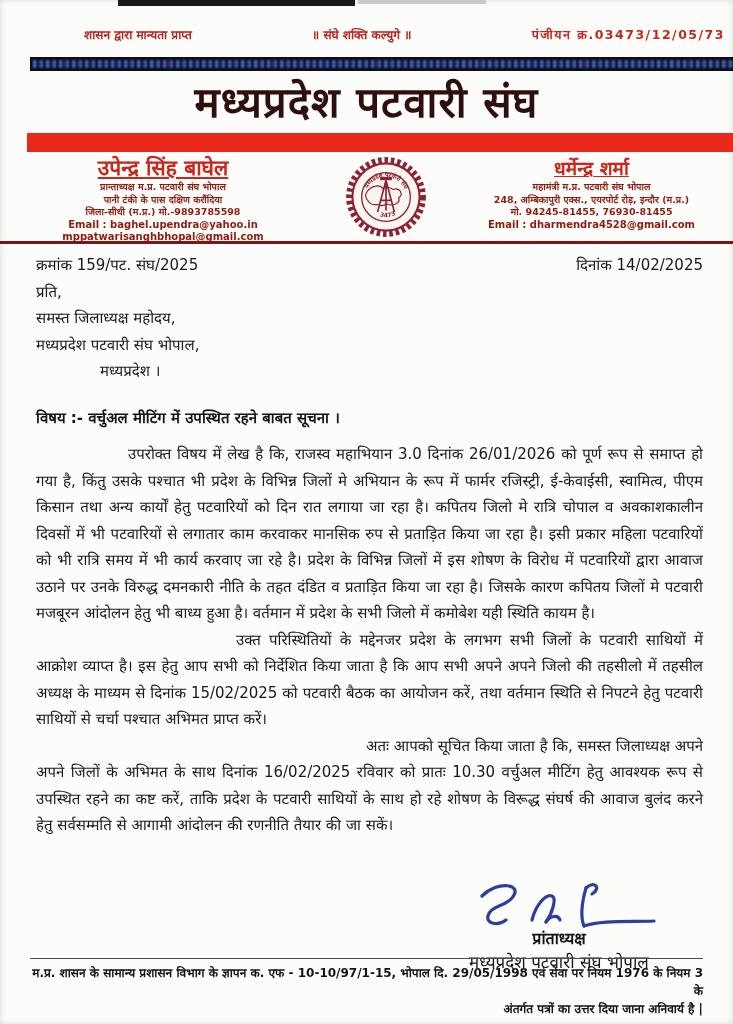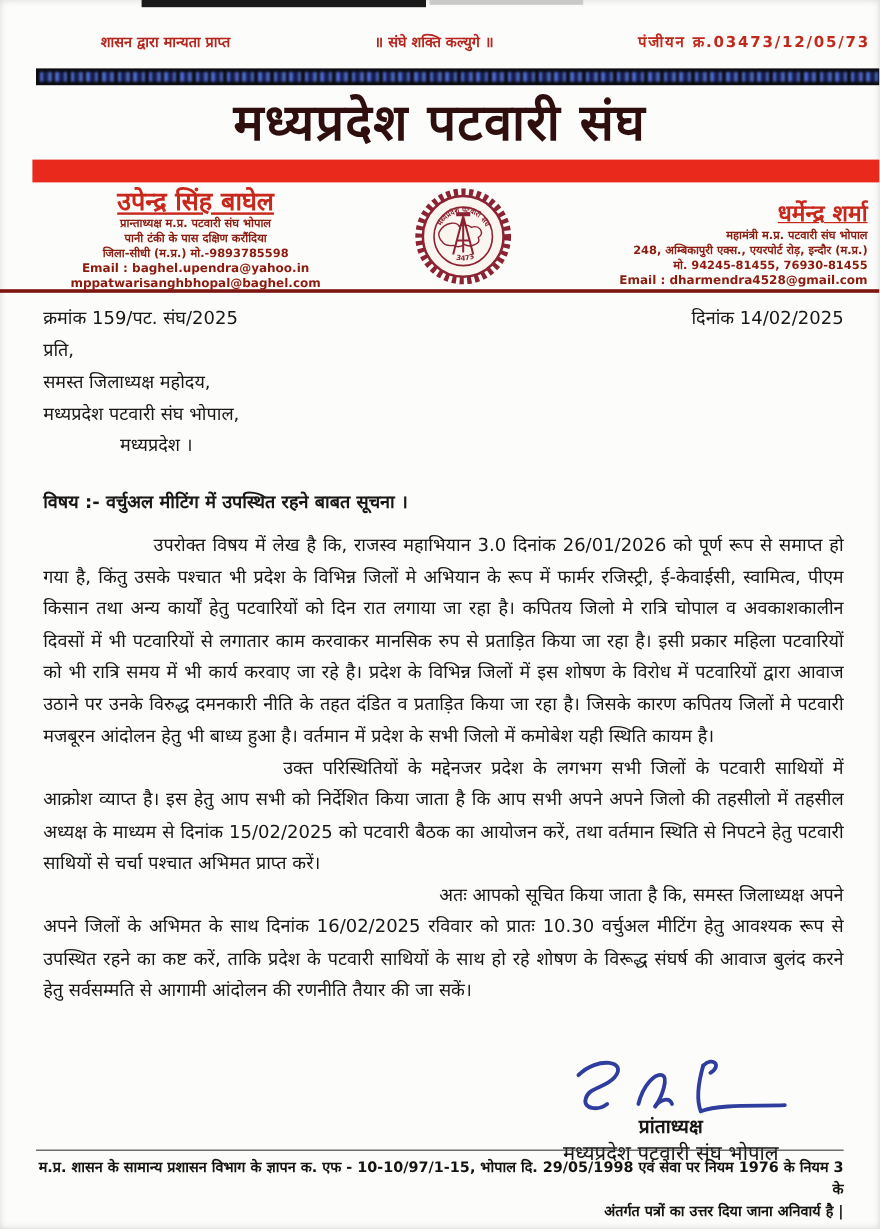--- a/index.html
+++ b/index.html
@@ -34,21 +34,21 @@
   .org-title{
     position:absolute;top:72px;left:0;width:100%;text-align:center;
     font-size:42px;font-weight:bold;color:#2e0f0d;letter-spacing:1px;
   }
   
   .banner{position:absolute;top:133px;left:27px;right:0;height:19px;background:#e8291c;}
   
   .letterhead{position:absolute;top:155px;left:0;right:0;height:88px;display:flex;}
   .lh-left{width:298px;text-align:center;padding-left:14px;}
   .lh-logo{width:148px;display:flex;justify-content:center;align-items:flex-start;}
-  .lh-right{flex:1;text-align:right;padding-right:10px;margin-top:10px;}
+  .lh-right{flex:1;text-align:center;padding-right:10px;}
   .lh-name{font-size:21px;font-weight:bold;color:#c8271c;line-height:26px;text-decoration:underline;}
   .lh-name.small{font-size:19px;}
   .lh-line{font-size:9.5px;font-weight:bold;color:#8c1c10;line-height:12.5px;}
   .lh-line.latin{font-size:10px;}
   
   .rule{position:absolute;top:241px;left:0;right:0;height:3px;background:#7d1510;}
   
   .letter{
     position:absolute;top:252px;left:36px;right:30px;
     color:#191715;font-size:15px;line-height:26.5px;
@@ -95,21 +95,21 @@
 
   <div class="banner"></div>
 
   <div class="letterhead">
     <div class="lh-left">
       <div class="lh-name">उपेन्द्र सिंह बाघेल</div>
       <div class="lh-line">प्रान्ताध्यक्ष म.प्र. पटवारी संघ भोपाल</div>
       <div class="lh-line">पानी टंकी के पास दक्षिण करौंदिया</div>
       <div class="lh-line">जिला-सीधी (म.प्र.) मो.-9893785598</div>
       <div class="lh-line latin">Email : baghel.upendra@yahoo.in</div>
-      <div class="lh-line latin">mppatwarisanghbhopal@baghel.com</div>
+      <div class="lh-line latin">mppatwarisanghbhopal@gmail.com</div>
     </div>
 
     <div class="lh-logo">
       <svg width="84" height="84" viewBox="0 0 100 100">
         <defs>
           <path id="arcTop" d="M 50 50 m -24 0 a 24 24 0 1 1 48 0"></path>
           <path id="arcBot" d="M 50 50 m -24 0 a 24 24 0 1 0 48 0"></path>
         </defs>
         <circle cx="50" cy="50" r="44" fill="none" stroke="#8c2333" stroke-width="7" stroke-dasharray="4.2 3.4"></circle>
         <circle cx="50" cy="50" r="40" fill="#faf5ee" stroke="#8c2333" stroke-width="2.5"></circle>

